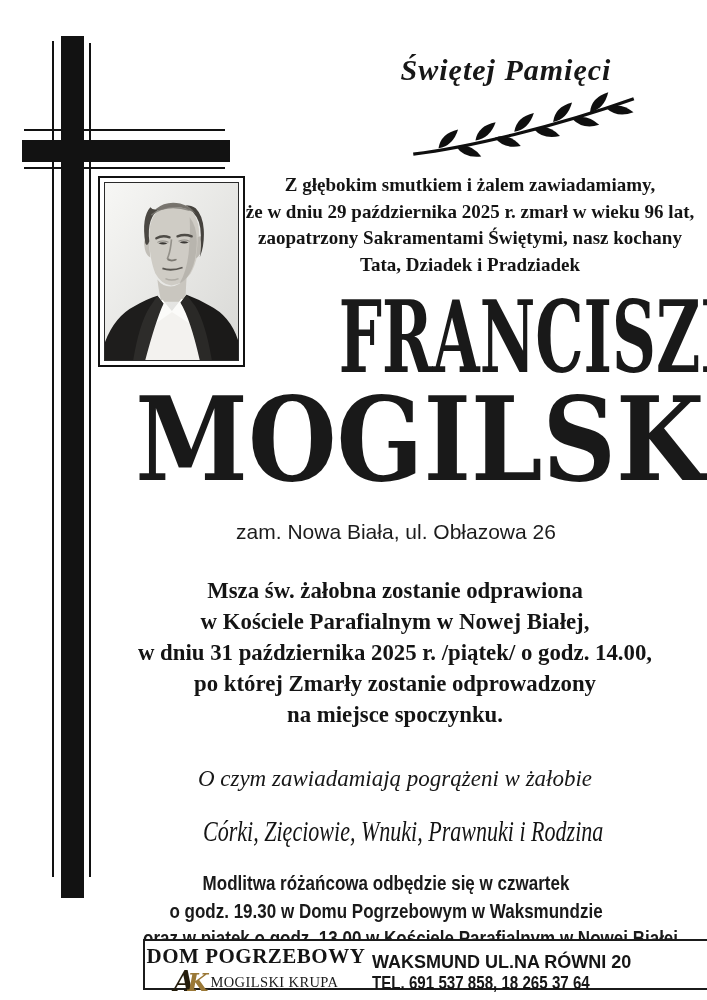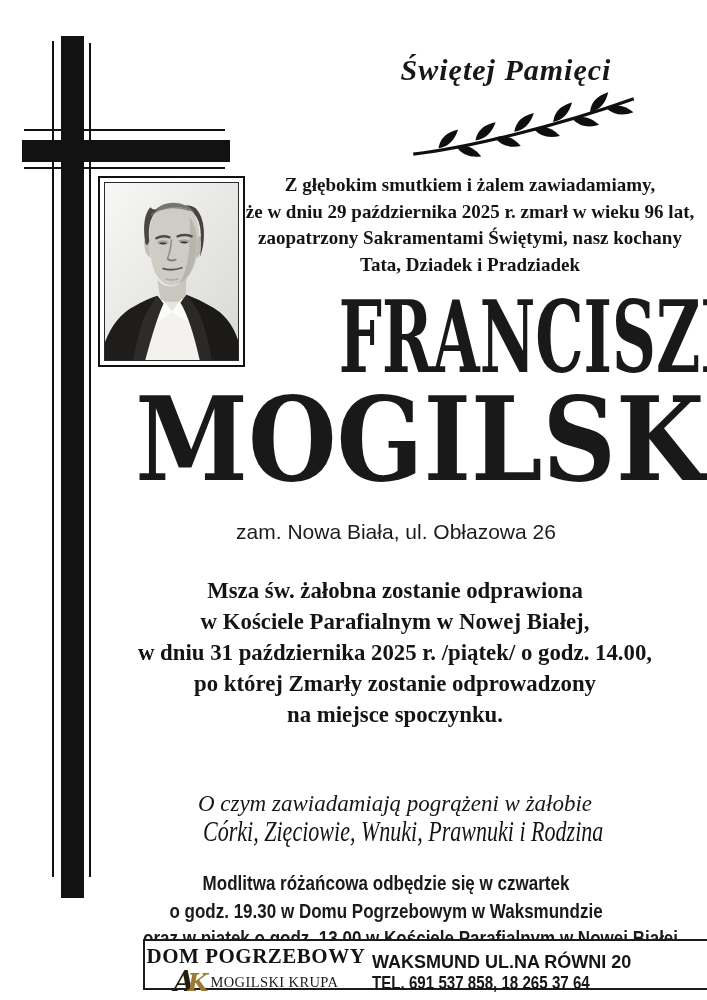--- a/index.html
+++ b/index.html
@@ -56,21 +56,21 @@
   .residence {
     left:146px; top:510px; width:500px; text-align:center;
     font:400 21px "Liberation Sans", sans-serif; line-height:28px; color:#1c1c1c;
   }
   .mass {
     left:95px; top:567px; width:600px; text-align:center;
     font:700 24px "Liberation Serif", serif; line-height:31px; color:#141414;
     transform:scaleX(0.95); transform-origin:50% 50%;
   }
   .o-czym {
-    left:145px; top:781px; width:500px; text-align:center;
+    left:145px; top:756px; width:500px; text-align:center;
     font:italic 400 23px "Liberation Serif", serif; line-height:30px; color:#171717;
   }
   .family {
     left:143px; top:804px; width:500px; text-align:center; white-space:nowrap;
     font:italic 400 29px "Liberation Serif", serif; line-height:38px; color:#141414;
     transform:scaleX(0.76); transform-origin:50% 50%;
   }
   .rosary {
     left:86px; top:861px; width:600px; text-align:center; white-space:nowrap;
     font:700 21px "Liberation Sans", sans-serif; line-height:27.5px; color:#1a1a1a;

